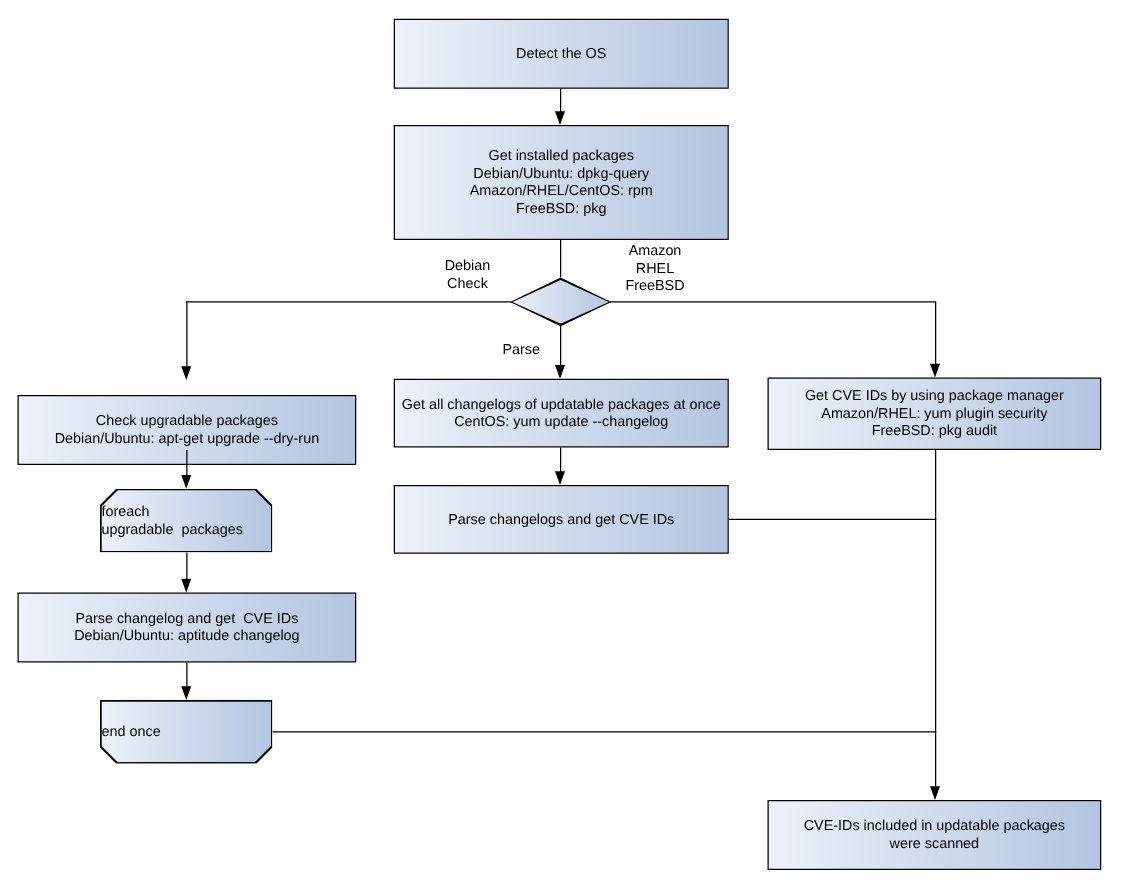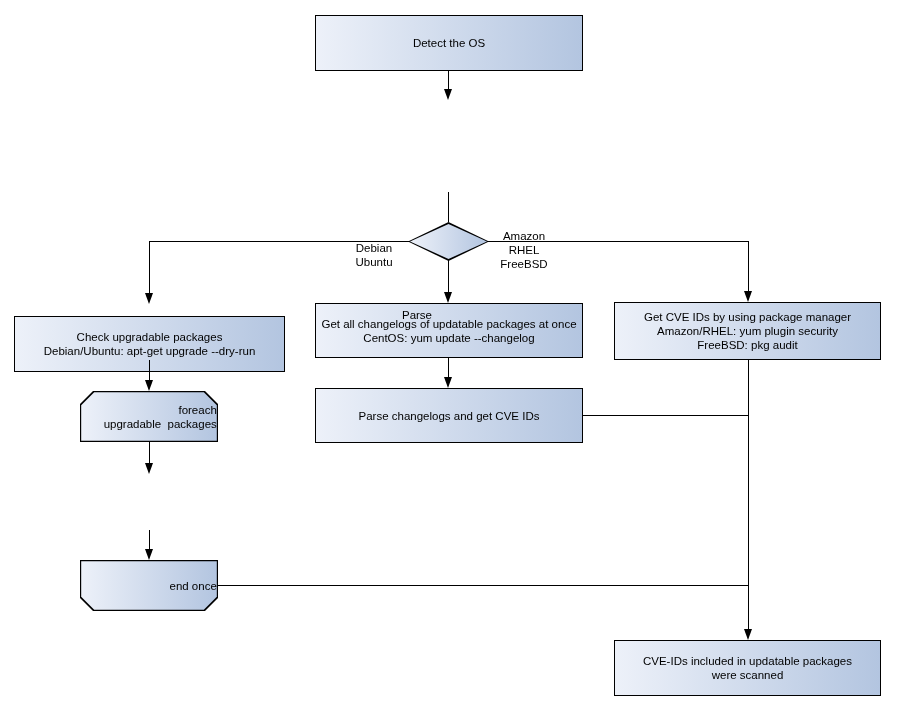--- a/index.html
+++ b/index.html
@@ -37,69 +37,79 @@
     background:linear-gradient(to right,var(--node-fill-light) 0%,var(--node-fill-dark) 100%);
     clip-path:polygon(50% 0,100% 50%,50% 100%,0 50%);
   }
 
   
   .shape-outer{position:absolute;background:var(--node-border);}
   .shape-inner{
     position:absolute;inset:1.2px;
     background:linear-gradient(to right,var(--node-fill-light) 0%,var(--node-fill-dark) 100%);
     display:flex;align-items:center;justify-content:center;
-    text-align:right;font-size:11.5px;line-height:14px;
+    text-align:left;font-size:11.5px;line-height:14px;
   }
   .bevel-top{clip-path:polygon(13px 0,calc(100% - 13px) 0,100% 13px,100% 100%,0 100%,0 13px);}
   .bevel-bottom{clip-path:polygon(0 0,100% 0,100% calc(100% - 13px),calc(100% - 13px) 100%,13px 100%,0 calc(100% - 13px));}
   .shape-inner .label{white-space:pre-wrap;display:block;width:100%;}
 
   
   .hline{position:absolute;height:1px;background:var(--line-color);}
   .vline{position:absolute;width:1px;background:var(--line-color);}
   .arrow-down{
     position:absolute;width:0;height:0;
     border-left:4.5px solid transparent;
     border-right:4.5px solid transparent;
     border-top:11px solid var(--line-color);
   }
 
   
   .edge-label{
     position:absolute;
     font-size:11.5px;line-height:14px;
-    text-align:center;white-space:pre-wrap;margin-top:35px;
+    text-align:center;white-space:pre-wrap;
   }
 </style>
 </head>
 <body>
 
 <div class="canvas">
 
   <div class="node" style="left:315px;top:15px;width:268px;height:56px">
     <span class="label">Detect the OS</span>
   </div>
 
+  <div class="node" style="left:315px;top:100px;width:268px;height:92px">
+    <span class="label">Get installed packages
+Debian/Ubuntu: dpkg-query
+Amazon/RHEL/CentOS: rpm
+FreeBSD: pkg</span>
+  </div>
 
   <div class="diamond-outer" style="left:408px;top:222px;width:81px;height:39px">
     <div class="diamond-inner"></div>
   </div>
 
   <div class="node" style="left:14px;top:316px;width:271px;height:56px">
     <span class="label">Check upgradable packages
 Debian/Ubuntu: apt-get upgrade --dry-run</span>
   </div>
 
   <div class="shape-outer bevel-top" style="left:80px;top:391px;width:138px;height:51px">
     <div class="shape-inner bevel-top">
       <span class="label">foreach
 upgradable  packages</span>
     </div>
   </div>
 
+  <div class="node" style="left:14px;top:474px;width:271px;height:56px">
+    <span class="label">Parse changelog and get  CVE IDs
+Debian/Ubuntu: aptitude changelog</span>
+  </div>
 
   <div class="shape-outer bevel-bottom" style="left:80px;top:560px;width:138px;height:51px">
     <div class="shape-inner bevel-bottom">
       <span class="label">end once</span>
     </div>
   </div>
 
   <div class="node" style="left:315px;top:388px;width:268px;height:55px">
     <span class="label">Parse changelogs and get CVE IDs</span>
   </div>
@@ -148,21 +158,21 @@
   <div class="vline" style="left:448px;top:358px;height:20px"></div>
   <div class="arrow-down" style="left:443.5px;top:377px"></div>
 
   <div class="hline" style="left:583px;top:415px;width:166px"></div>
   <div class="hline" style="left:218px;top:585px;width:531px"></div>
 
   <div class="vline" style="left:748px;top:360px;height:270px"></div>
   <div class="arrow-down" style="left:743.5px;top:629px"></div>
 
   <div class="edge-label" style="left:342px;top:206px;width:64px">Debian
-Ubuntu</div>
+Check</div>
 
   <div class="edge-label" style="left:493px;top:194px;width:62px">Amazon
 RHEL
 FreeBSD</div>
 
   <div class="edge-label" style="left:392px;top:273px;width:50px">Parse</div>
 
 </div>
 
 </body></html>

